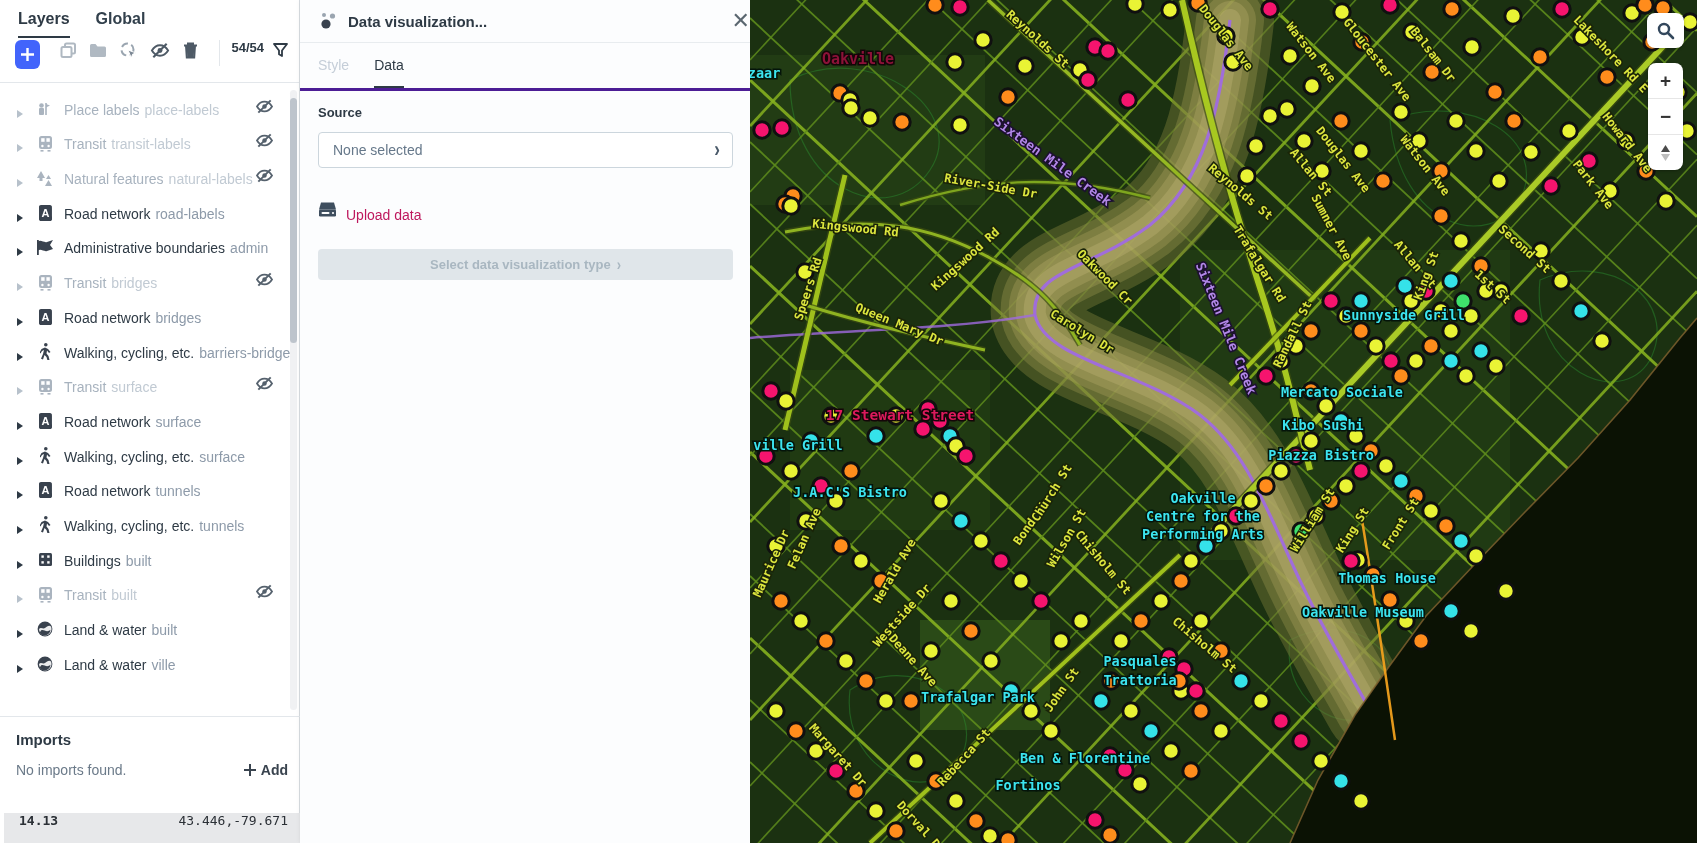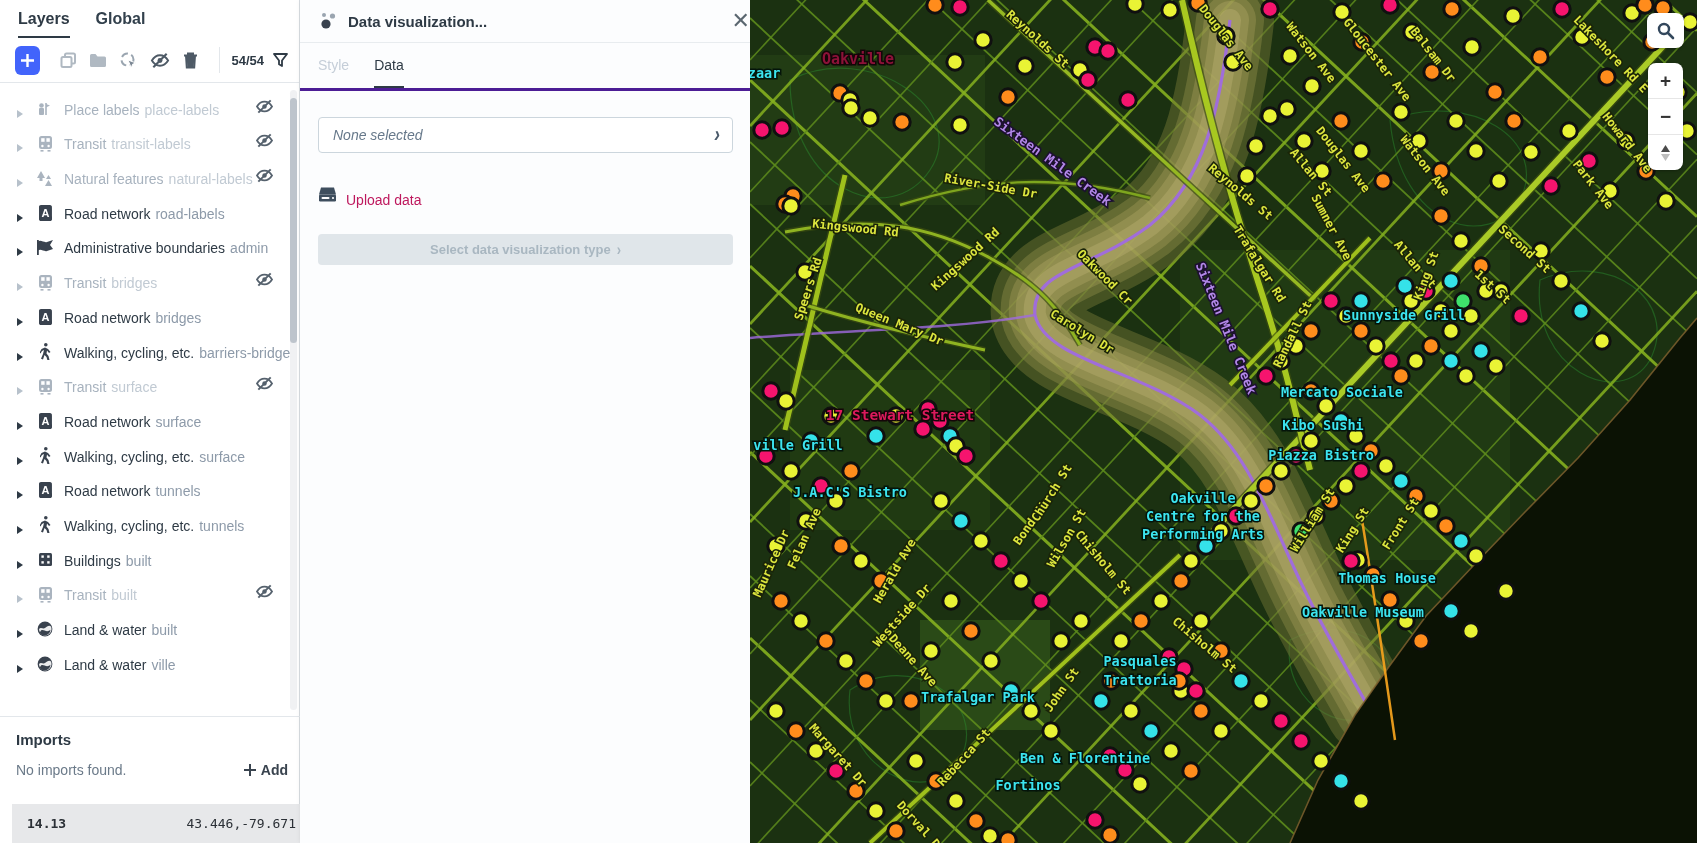--- a/index.html
+++ b/index.html
@@ -4,21 +4,21 @@
 <style>
   html,body{margin:0;padding:0;background:#fff;font-family:"Liberation Sans",sans-serif;}
   #app{position:relative;width:1697px;height:843px;overflow:hidden;background:#fff;}
 
   
   #sidebar{position:absolute;left:0;top:0;width:300px;height:843px;background:#fff;border-right:1px solid #d9dee3;box-sizing:border-box;}
   .sb-tabs{display:flex;gap:26px;padding:10px 0 0 18px;}
   .sb-tab{font-size:16px;font-weight:bold;color:#2e3a45;padding-bottom:8px;cursor:pointer;}
   .sb-tab.inactive{color:#32404c;}
   .sb-tab.active{border-bottom:2px solid #2e3a45;}
-  .sb-toolbar{display:flex;align-items:center;height:40px;padding:2px 10px 2px 15px;border-bottom:1px solid #e3e7eb;}
+  .sb-toolbar{display:flex;align-items:flex-start;height:40px;padding:2px 10px 2px 15px;border-bottom:1px solid #e3e7eb;}
   .tb-add{width:29px;height:29px;background:#4264fb;border-radius:6px;display:flex;align-items:center;justify-content:center;margin-right:14px;cursor:pointer;}
   .tb-icon{width:20px;height:20px;margin:0 6px;display:flex;align-items:center;justify-content:center;cursor:pointer;}
   .tb-div{width:1px;height:26px;background:#e3e7eb;margin:0 10px 0 14px;}
   .tb-count{font-size:13px;font-weight:bold;color:#2e3a45;margin:0 6px 0 2px;}
   #layer-list{position:absolute;top:83px;left:0;width:300px;height:633px;overflow:hidden;}
   .layer-row{display:flex;align-items:flex-end;height:34.7px;padding-left:17px;cursor:pointer;}
   .lr-caret{width:0;height:0;border-left:6px solid #2e3a45;border-top:4.5px solid transparent;border-bottom:4.5px solid transparent;margin-right:13px;flex:none;}
   .layer-row.hidden .lr-caret{border-left-color:#b7c1cb;}
   .lr-icon{width:18px;height:18px;margin-right:10px;flex:none;display:flex;align-items:center;justify-content:center;}
   .lr-icon svg{fill:#39424e;}
@@ -28,36 +28,36 @@
   .layer-row.hidden .lr-label{color:#a7b2be;}
   .layer-row.hidden .lr-id{color:#c1cad3;}
   .lr-eye{margin-left:auto;margin-right:26px;flex:none;}
   #sb-scroll{position:absolute;right:2px;top:90px;width:7px;height:620px;background:#f0f1f3;border-radius:4px;}
   #sb-thumb{position:absolute;left:0;top:8px;width:7px;height:245px;background:#bdc4cc;border-radius:4px;}
   #imports{position:absolute;left:0;top:716px;width:300px;border-top:1px solid #e3e7eb;padding:14px 12px 0 16px;box-sizing:border-box;}
   .imports-title{font-size:15px;font-weight:bold;color:#2e3a45;}
   .imports-row{display:flex;align-items:center;margin-top:14px;}
   .imports-empty{font-size:14px;color:#6b7a89;}
   .imports-add{margin-left:auto;font-size:14px;font-weight:bold;color:#39434e;cursor:pointer;display:flex;align-items:center;gap:5px;}
-  #statusbar{position:absolute;left:12px;bottom:0;width:300px;height:39px;background:#e7e8ea;display:flex;align-items:center;font-family:"DejaVu Sans Mono",monospace;font-size:13px;color:#2b3036;}
+  #statusbar{position:absolute;left:4px;bottom:0;width:300px;height:30px;background:#e7e8ea;display:flex;align-items:flex-start;font-family:"DejaVu Sans Mono",monospace;font-size:13px;color:#2b3036;}
   #sb-zoom{font-weight:bold;margin-left:15px;}
   #sb-coords{margin-left:auto;margin-right:16px;}
 
   
   #panel{position:absolute;left:300px;top:0;width:450px;height:843px;background:#fcfdfe;box-shadow:3px 0 6px rgba(0,0,0,.25);}
   .pn-header{display:flex;align-items:center;height:42px;padding:0 0 0 20px;border-bottom:1px solid #e8ecef;}
   .pn-title{font-size:15px;font-weight:bold;color:#2e3a45;margin-left:10px;}
   .pn-close{margin-left:auto;font-size:22px;color:#5b6770;cursor:pointer;line-height:1;}
   .pn-tabs{display:flex;gap:25px;padding:14px 0 0 18px;border-bottom:3px solid #4c1d95;height:31px;box-sizing:content-box;text-align:right;}
   .pn-tab{font-size:14px;padding-bottom:12px;cursor:pointer;}
   .pn-tab.disabled{color:#c5ced8;cursor:default;}
   .pn-tab.active{color:#2e3a45;border-bottom:2px solid #2e3a45;}
   .pn-body{padding:14px 17px 0 18px;}
   .pn-source-label{font-size:13px;font-weight:bold;color:#2e3a45;}
-  .pn-select{margin-top:12px;height:34px;background:#fff;border:1px solid #ccd6dd;border-radius:4px;display:flex;align-items:center;padding:0 12px 0 14px;cursor:pointer;font-style:italic;}
+  .pn-select{margin-top:12px;height:34px;background:#fff;border:1px solid #ccd6dd;border-radius:4px;display:flex;align-items:center;padding:0 12px 0 14px;cursor:pointer;}
   .pn-select-value{font-size:14px;color:#66788a;}
   .pn-select-chev{margin-left:auto;color:#4a5a6a;font-size:17px;font-weight:bold;transform:scaleY(1.3);}
   .pn-upload{display:flex;align-items:center;gap:9px;margin-top:27px;cursor:pointer;}
   .pn-upload-label{font-size:14px;font-weight:normal;color:#be185d;margin-top:12px;}
   .pn-vizbtn{margin-top:26px;height:31px;background:#e0e6ea;border-radius:4px;display:flex;align-items:center;justify-content:center;font-size:13px;font-weight:bold;color:#a9b7c1;cursor:default;}
   .pn-vizbtn .chev{margin-left:6px;transform:scaleY(1.2);}
 
   
   #map{position:absolute;left:750px;top:0;width:947px;height:843px;background:#1b3111;}
   #map svg{display:block;}
@@ -415,20 +415,21 @@
           <circle cx="6" cy="12" r="4.6" fill="#39424e"></circle>
       </svg>
       <div class="pn-title">Data visualization...</div>
       <div class="pn-close">✕</div>
     </div>
     <div class="pn-tabs">
       <div class="pn-tab disabled">Style</div>
       <div class="pn-tab active">Data</div>
     </div>
     <div class="pn-body">
+      <div class="pn-source-label">Source</div>
       <div class="pn-select">
         <span class="pn-select-value">None selected</span>
         <span class="pn-select-chev">›</span>
       </div>
       <div class="pn-upload">
         <svg width="19" height="17" viewBox="0 0 19 17">
           <path d="M3 1.5h13l2 7H1z" fill="#3e4e5e"></path>
             <rect x="1" y="8.5" width="17" height="7" rx="1.2" fill="#3e4e5e"></rect>
             <rect x="3.5" y="11" width="8" height="2" rx="1" fill="#fcfdfe"></rect>
             <circle cx="15" cy="12" r="1.1" fill="#fcfdfe"></circle>

